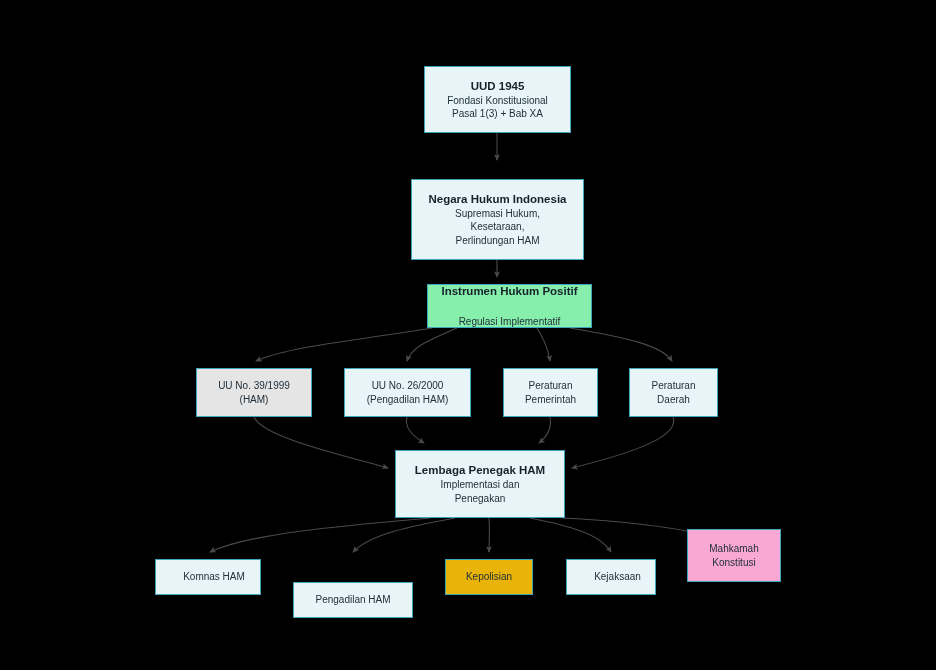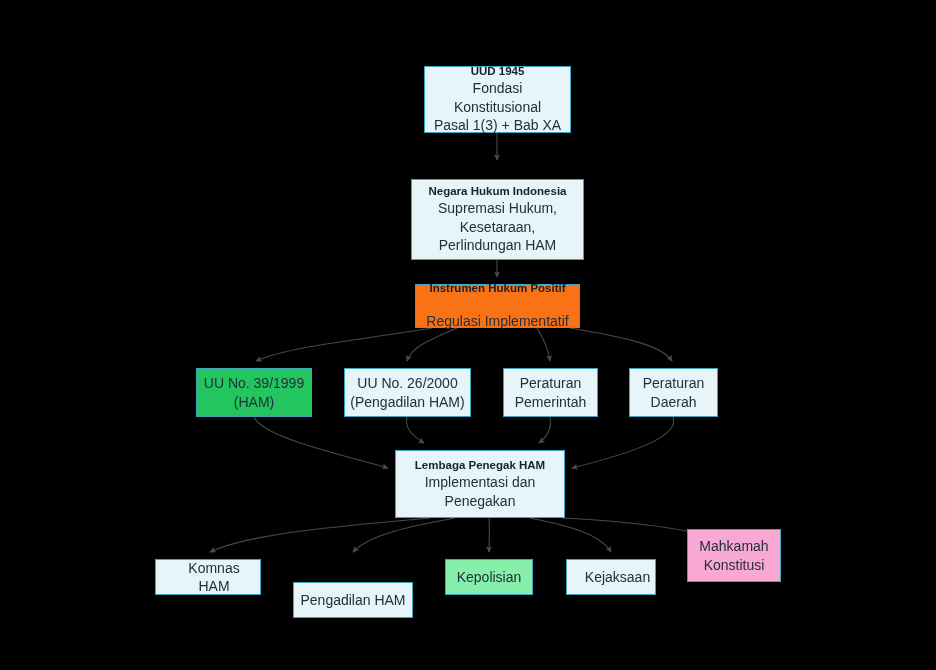--- a/index.html
+++ b/index.html
@@ -39,21 +39,21 @@
     padding: 2px 4px;
     z-index: 2;
   }
   .node .title {
     font-weight: bold;
     font-size: 11.5px;
     color: #16222b;
   }
   .node .line {
     font-weight: normal;
-    font-size: 14px;
+    font-size: 10px;
     color: #22303a;
   }
 </style>
 </head>
 <body>
 
 <div id="canvas" style="background: rgb(0, 0, 0);">
   <svg id="edges" viewBox="0 0 936 670" xmlns="http://www.w3.org/2000/svg">
     <defs>
       <marker id="arrowhead" markerWidth="7" markerHeight="7" refX="5.2" refY="3" orient="auto" markerUnits="strokeWidth">
@@ -83,25 +83,25 @@
         <div class="title">UUD 1945</div>
         <div class="line">Fondasi Konstitusional</div>
         <div class="line">Pasal 1(3) + Bab XA</div>
       </div>
       <div class="node" style="left: 411px; top: 179px; width: 173px; height: 81px; background: rgb(231, 244, 248); border-color: rgb(61, 166, 189); color: rgb(29, 43, 51);">
         <div class="title">Negara Hukum Indonesia</div>
         <div class="line">Supremasi Hukum,</div>
         <div class="line">Kesetaraan,</div>
         <div class="line">Perlindungan HAM</div>
       </div>
-      <div class="node" style="left: 415px; top: 284px; width: 165px; height: 44px; background: #f97316; border-color: rgb(61, 166, 189); color: rgb(29, 43, 51); gap: 16px;">
+      <div class="node" style="left: 427px; top: 284px; width: 165px; height: 44px; background: #86efac; border-color: rgb(61, 166, 189); color: rgb(29, 43, 51); gap: 16px;">
         <div class="title">Instrumen Hukum Positif</div>
         <div class="line">Regulasi Implementatif</div>
       </div>
-      <div class="node" style="left: 196px; top: 368px; width: 116px; height: 49px; background: #22c55e; border-color: rgb(61, 166, 189); color: rgb(29, 43, 51); text-align: center;">
+      <div class="node" style="left: 196px; top: 368px; width: 116px; height: 49px; background: #e5e5e5; border-color: rgb(61, 166, 189); color: rgb(29, 43, 51); text-align: center;">
         <div class="line">UU No. 39/1999</div>
         <div class="line">(HAM)</div>
       </div>
       <div class="node" style="left: 344px; top: 368px; width: 127px; height: 49px; background: rgb(231, 244, 248); border-color: rgb(61, 166, 189); color: rgb(29, 43, 51);">
         <div class="line">UU No. 26/2000</div>
         <div class="line">(Pengadilan HAM)</div>
       </div>
       <div class="node" style="left: 503px; top: 368px; width: 95px; height: 49px; background: rgb(231, 244, 248); border-color: rgb(61, 166, 189); color: rgb(29, 43, 51);">
         <div class="line">Peraturan</div>
         <div class="line">Pemerintah</div>
@@ -114,21 +114,21 @@
         <div class="title">Lembaga Penegak HAM</div>
         <div class="line">Implementasi dan</div>
         <div class="line">Penegakan</div>
       </div>
       <div class="node" style="left: 155px; top: 559px; width: 106px; height: 36px; background: rgb(231, 244, 248); border-color: rgb(61, 166, 189); color: rgb(29, 43, 51); padding-left: 16px;">
         <div class="line">Komnas HAM</div>
       </div>
       <div class="node" style="left: 293px; top: 559px; width: 120px; height: 36px; background: rgb(231, 244, 248); border-color: rgb(61, 166, 189); color: rgb(29, 43, 51); margin-top: 23px;">
         <div class="line">Pengadilan HAM</div>
       </div>
-      <div class="node" style="left: 445px; top: 559px; width: 88px; height: 36px; background: #86efac; border-color: rgb(61, 166, 189); color: rgb(29, 43, 51); text-align: center;">
+      <div class="node" style="left: 445px; top: 559px; width: 88px; height: 36px; background: #eab308; border-color: rgb(61, 166, 189); color: rgb(29, 43, 51); text-align: center;">
         <div class="line">Kepolisian</div>
       </div>
       <div class="node" style="left: 566px; top: 559px; width: 90px; height: 36px; background: rgb(231, 244, 248); border-color: rgb(61, 166, 189); color: rgb(29, 43, 51); padding-left: 17px;">
         <div class="line">Kejaksaan</div>
       </div>
       <div class="node" style="left: 687px; top: 529px; width: 94px; height: 53px; background: #f9a8d4; border-color: rgb(61, 166, 189); color: rgb(29, 43, 51);">
         <div class="line">Mahkamah</div>
         <div class="line">Konstitusi</div>
       </div>
     </div>

